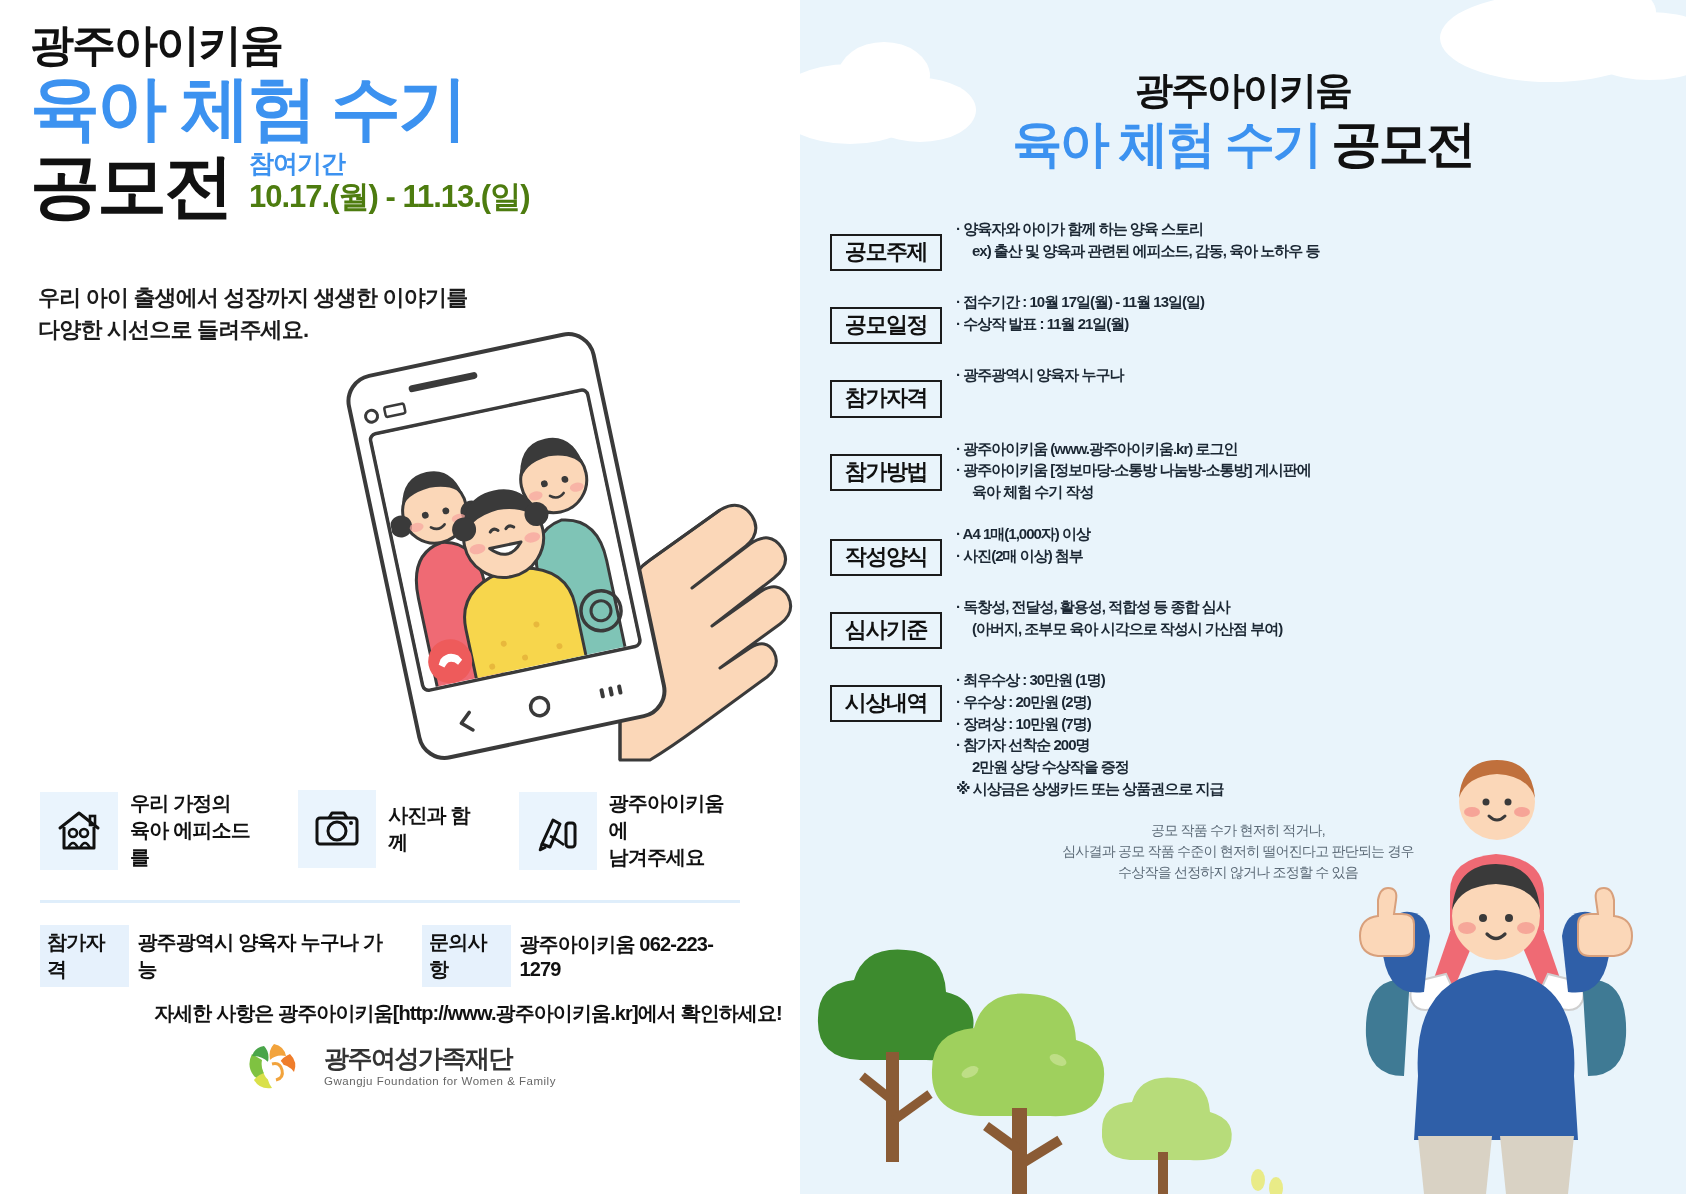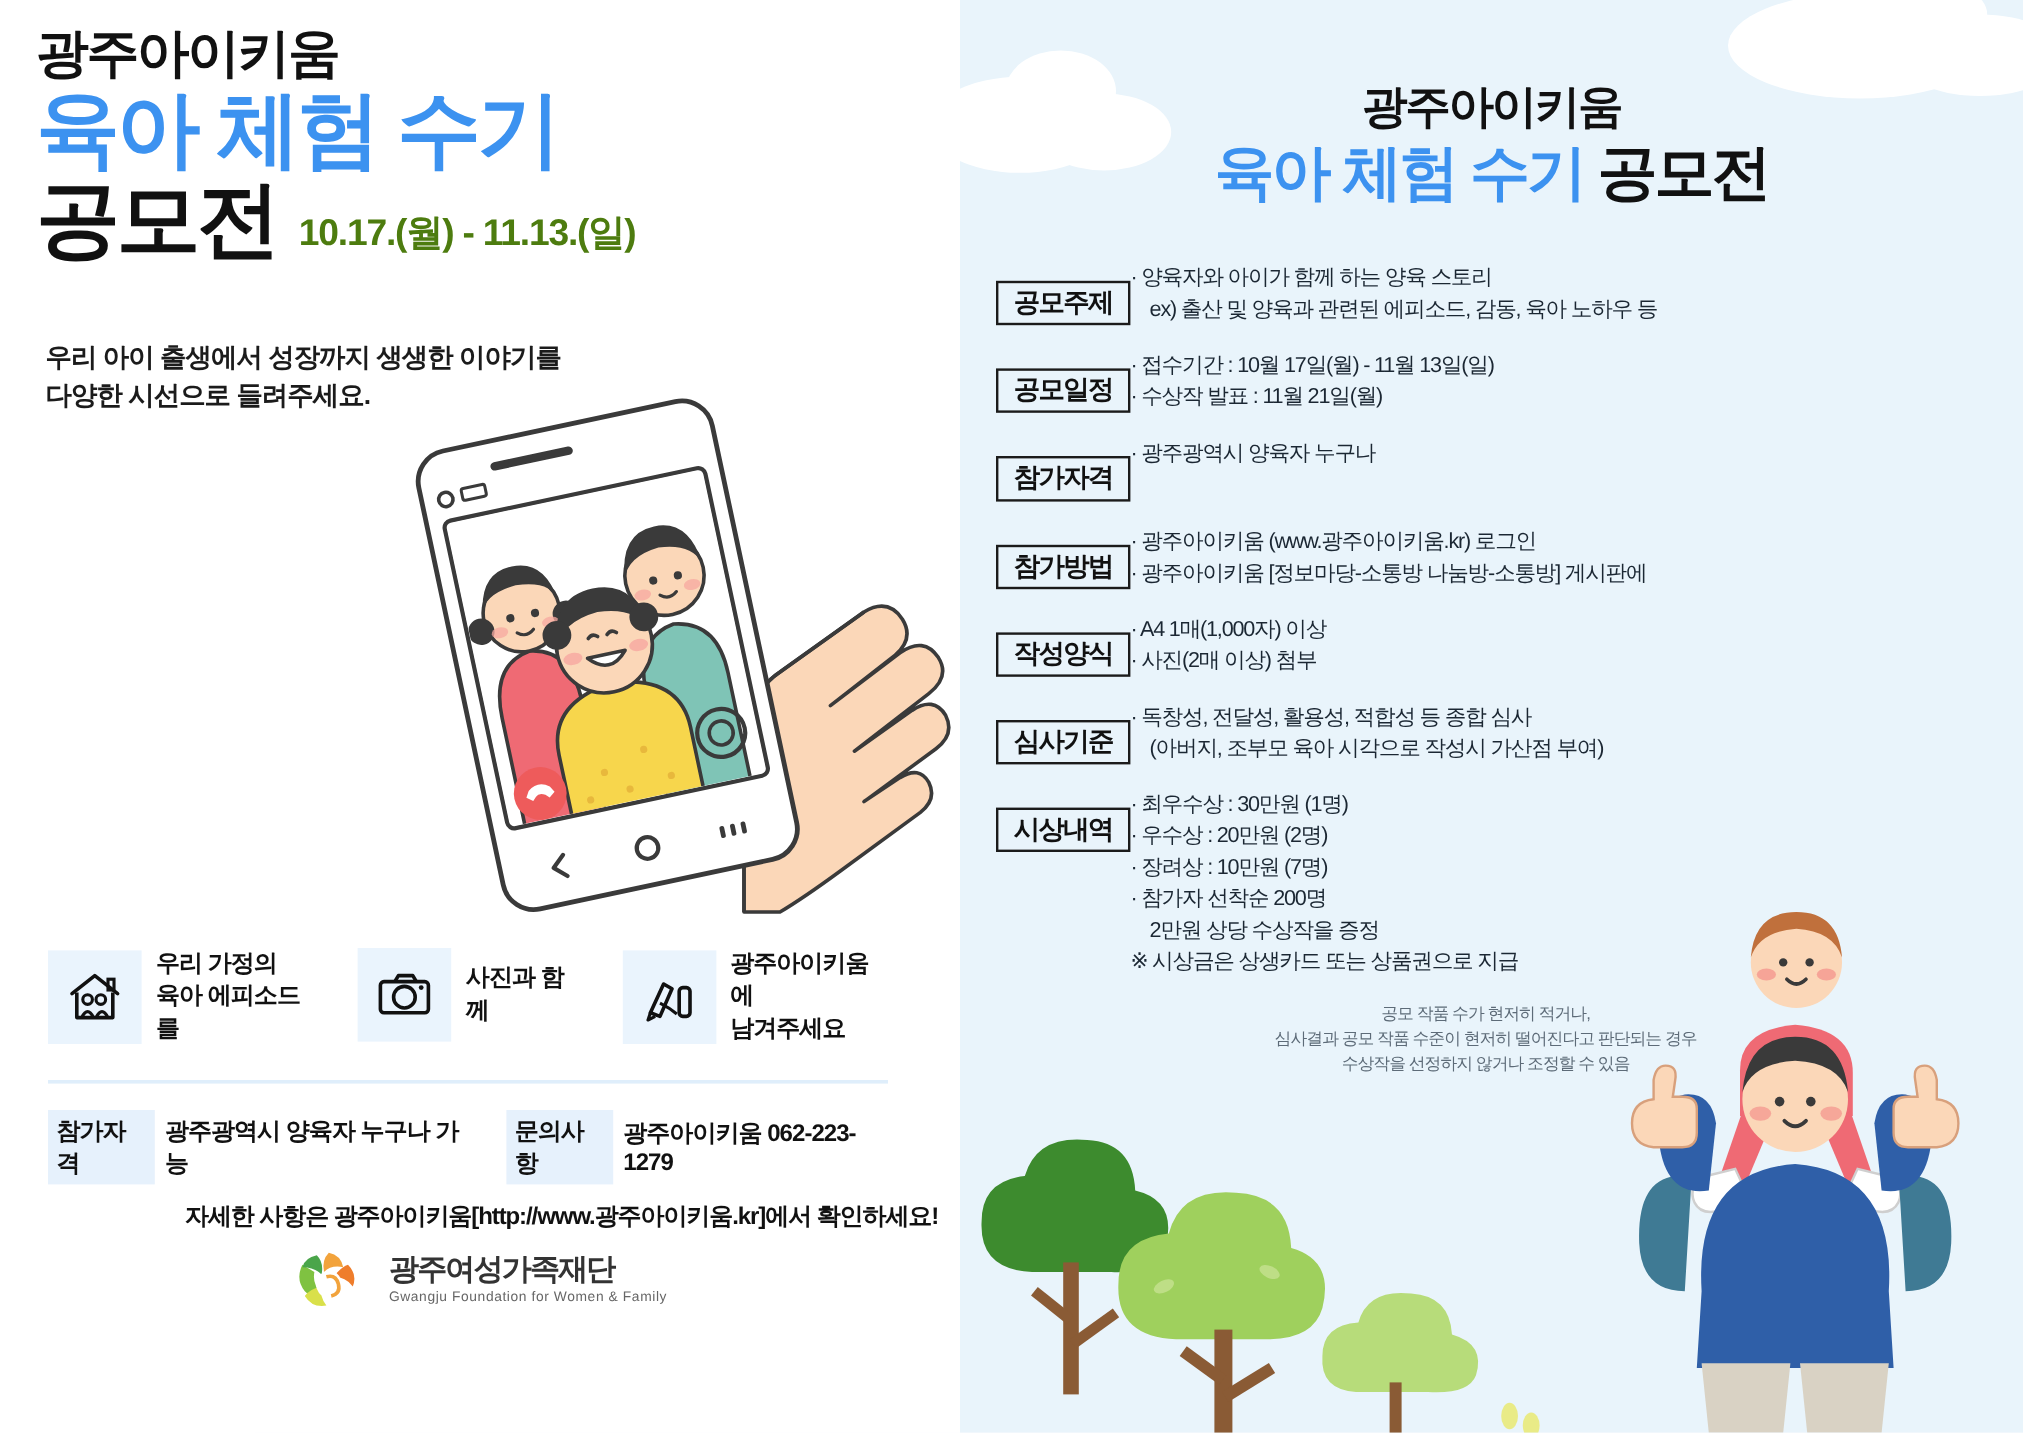--- a/index.html
+++ b/index.html
@@ -59,21 +59,21 @@
   .r-h1{font-size:38px;font-weight:800;color:#111;letter-spacing:-2px;line-height:1.1;}
   .r-h2{font-size:50px;font-weight:800;letter-spacing:-2.5px;line-height:1.15;margin-top:4px;}
   .r-h2 .b{color:#3c92f0;}
   .r-h2 .k{color:#111;}
 
   .rows{position:absolute;left:30px;top:218px;width:856px;z-index:5;}
   .row{display:flex;align-items:flex-start;margin-bottom:20px;}
   .badge{flex:none;width:108px;border:2.5px solid #1b1b1b;background:transparent;
          text-align:center;font-size:22px;font-weight:700;color:#111;letter-spacing:-1.4px;
          padding:4px 0 5px;line-height:1.1;margin-top:16px;}
-  .rtext{font-size:18px;color:#1b2733;letter-spacing:-1px;line-height:1.45;font-weight:400;}
+  .rtext{margin-left:14px;font-size:15px;color:#1b2733;letter-spacing:-1px;line-height:1.45;font-weight:700;}
   .rtext .ind{padding-left:16px;display:block;}
   .smallnote{margin-top:10px;text-align:center;font-size:14px;color:#5d6b78;
              letter-spacing:-0.8px;line-height:1.5;font-weight:500;padding-right:40px;}
 
   
   svg{display:block;overflow:visible;}
   .deco{position:absolute;}
 </style>
 </head>
 <body>
@@ -81,20 +81,21 @@
 <div class="poster">
 
   <div class="left">
 
     <div class="l-head">
       <div class="t-black">광주아이키움</div>
       <div class="t-blue">육아 체험 수기</div>
       <div class="t-row">
         <div class="t-gongmo">공모전</div>
         <div class="t-period">
+          <div class="p-label">참여기간</div>
           <div class="p-date">10.17.(월) - 11.13.(일)</div>
         </div>
       </div>
     </div>
 
     <div class="l-sub">
       <div>우리 아이 출생에서 성장까지 생생한 이야기를</div>
       <div>다양한 시선으로 들려주세요.</div>
     </div>
 
@@ -315,20 +316,21 @@
         <div class="rtext">
           <span>· 광주광역시 양육자 누구나</span>
         </div>
       </div>
 
       <div class="row">
         <div class="badge">참가방법</div>
         <div class="rtext">
           <span>· 광주아이키움 (www.광주아이키움.kr) 로그인</span><br>
           <span>· 광주아이키움 [정보마당-소통방 나눔방-소통방] 게시판에</span>
+          <span class="ind">육아 체험 수기 작성</span>
         </div>
       </div>
 
       <div class="row">
         <div class="badge">작성양식</div>
         <div class="rtext">
           <span>· A4 1매(1,000자) 이상</span><br>
           <span>· 사진(2매 이상) 첨부</span>
         </div>
       </div>

